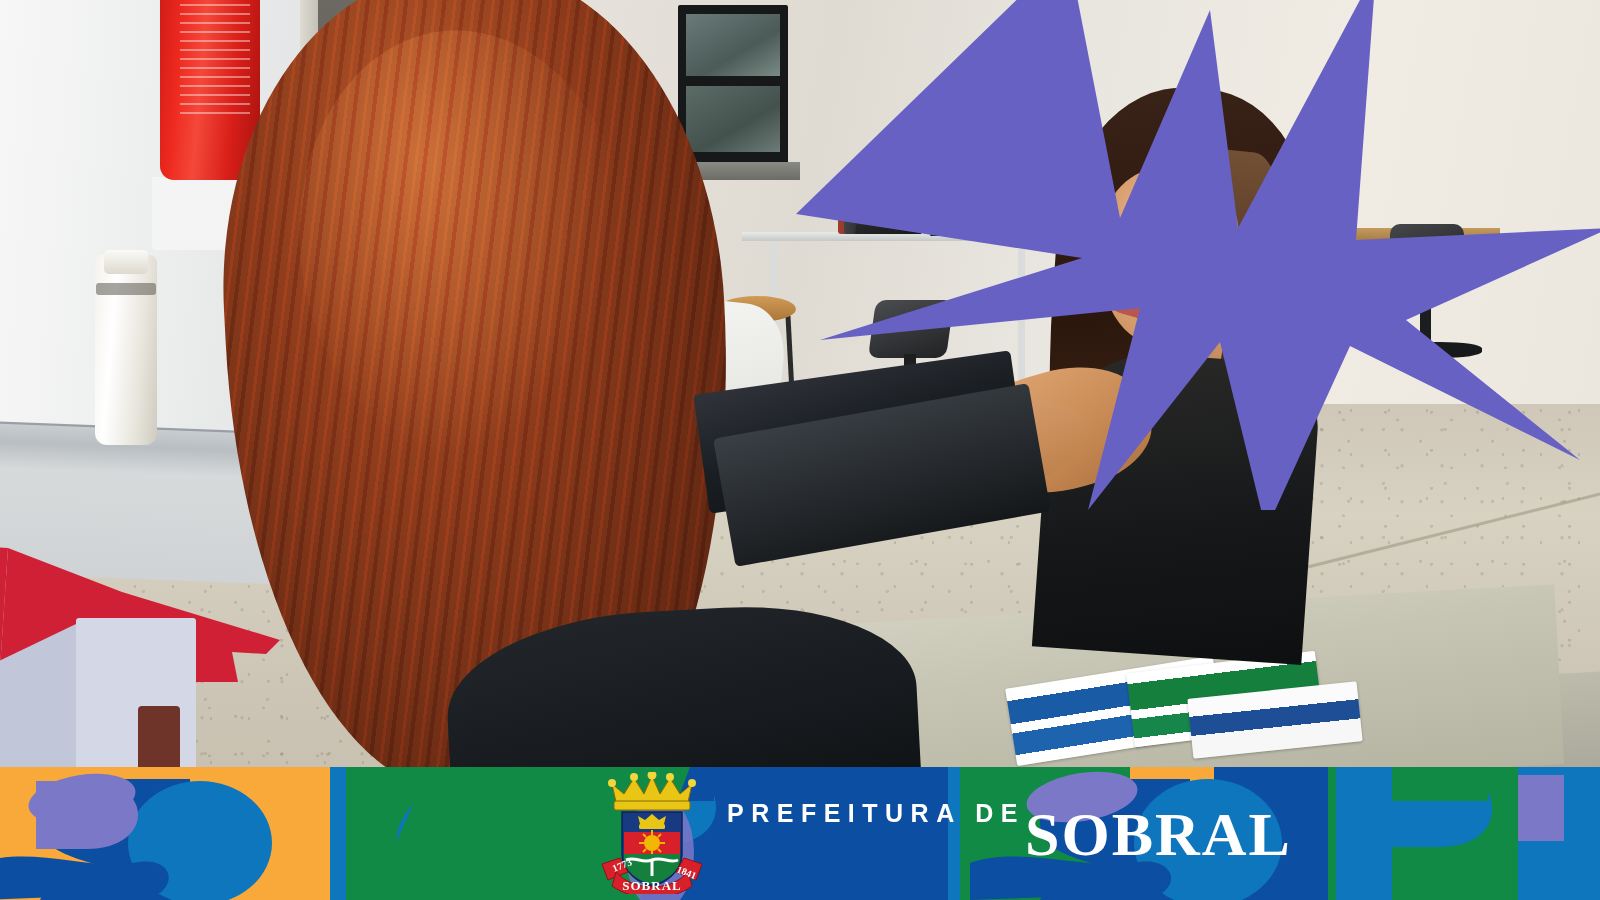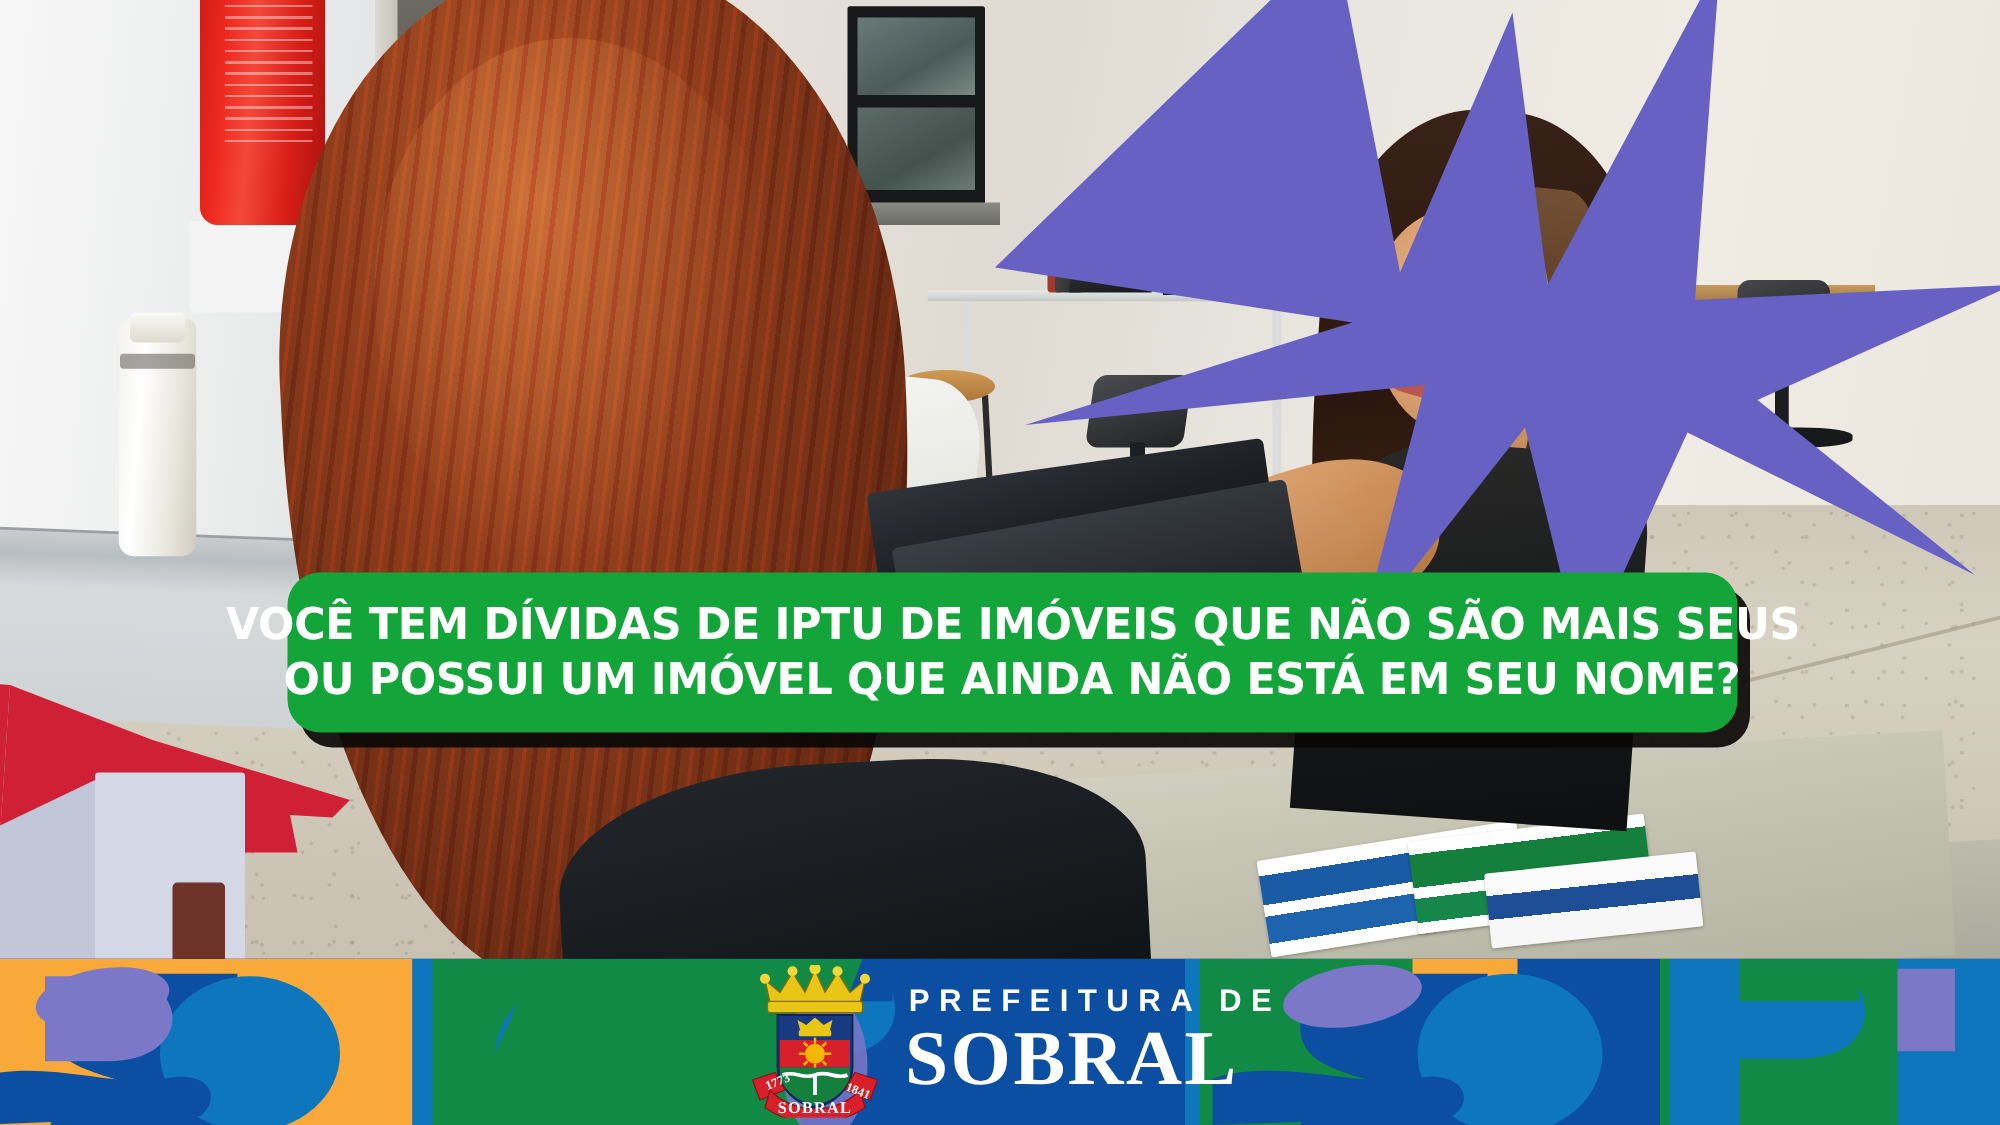--- a/index.html
+++ b/index.html
@@ -410,21 +410,21 @@
     overflow:hidden;
     background:#0b4ea2;
   }
   .footer-art { position:absolute; inset:0; }
 
   .logo-wrap {
     position:absolute; left:598px; top:772px;
     display:flex; align-items:center; gap:18px;
   }
   .crest { width:108px; height:122px; display:block; }
-  .logo-text { display:flex; flex-direction:column; justify-content:center; }
+  .logo-text { display:flex; flex-direction:row; justify-content:center; }
   .pref {
     color:#ffffff;
     font-family:"Liberation Sans", sans-serif;
     font-weight:700;
     font-size:25px;
     letter-spacing:7.5px;
     line-height:1;
     margin-left:3px;
   }
   .sobral {
@@ -524,24 +524,20 @@
   </svg>
 
   <svg class="house" viewBox="0 0 300 270">
     <polygon fill="#cf2036" points="28,28 142,72 300,120 286,134 252,132 258,162 40,162 20,148"></polygon>
     <polygon fill="#cf2036" points="28,28 20,148 0,160 0,26"></polygon>
     <rect x="96" y="98" width="120" height="172" fill="#d4d7e6" rx="3"></rect>
     <polygon fill="#c2c6d9" points="0,150 96,104 96,270 0,270"></polygon>
     <rect x="158" y="186" width="42" height="84" fill="#6e3329" rx="4"></rect>
   </svg>
 
-  <div class="banner-green">
-    <div class="line">VOCÊ TEM DÍVIDAS DE IPTU DE IMÓVEIS QUE NÃO SÃO MAIS SEUS</div>
-    <div class="line">OU POSSUI UM IMÓVEL QUE AINDA NÃO ESTÁ EM SEU NOME?</div>
-  </div>
 
 
   <div class="footer">
     <svg class="footer-art" viewBox="0 0 1600 133" preserveAspectRatio="none">
       <rect x="0" y="0" width="1600" height="133" fill="#0b4ea2"></rect>
 
       <rect x="0" y="0" width="330" height="133" fill="#f9a93a"></rect>
       <rect x="986" y="0" width="228" height="133" fill="#f9a93a"></rect>
 
       <rect x="330" y="0" width="160" height="133" fill="#0e76bc"></rect>

